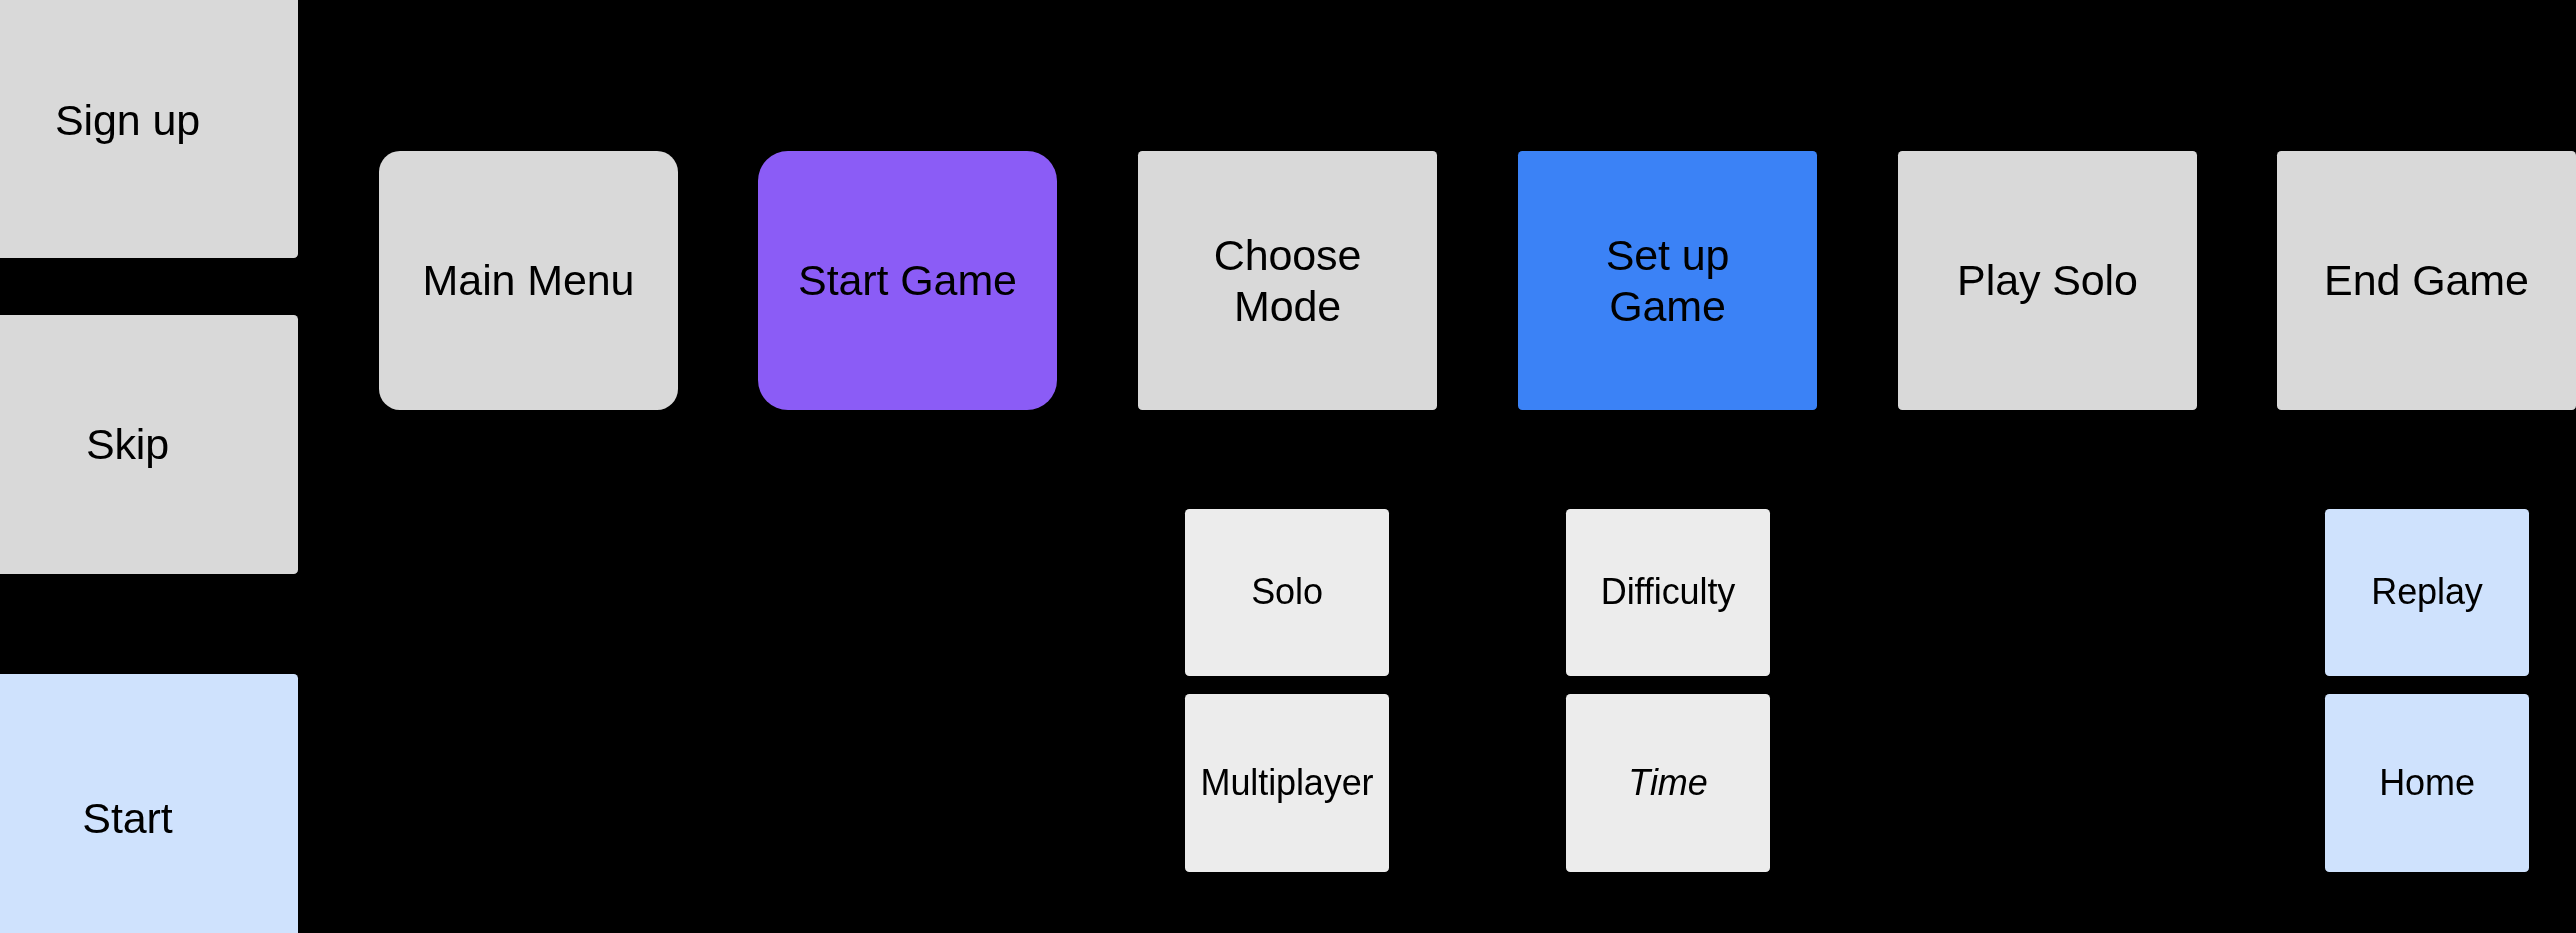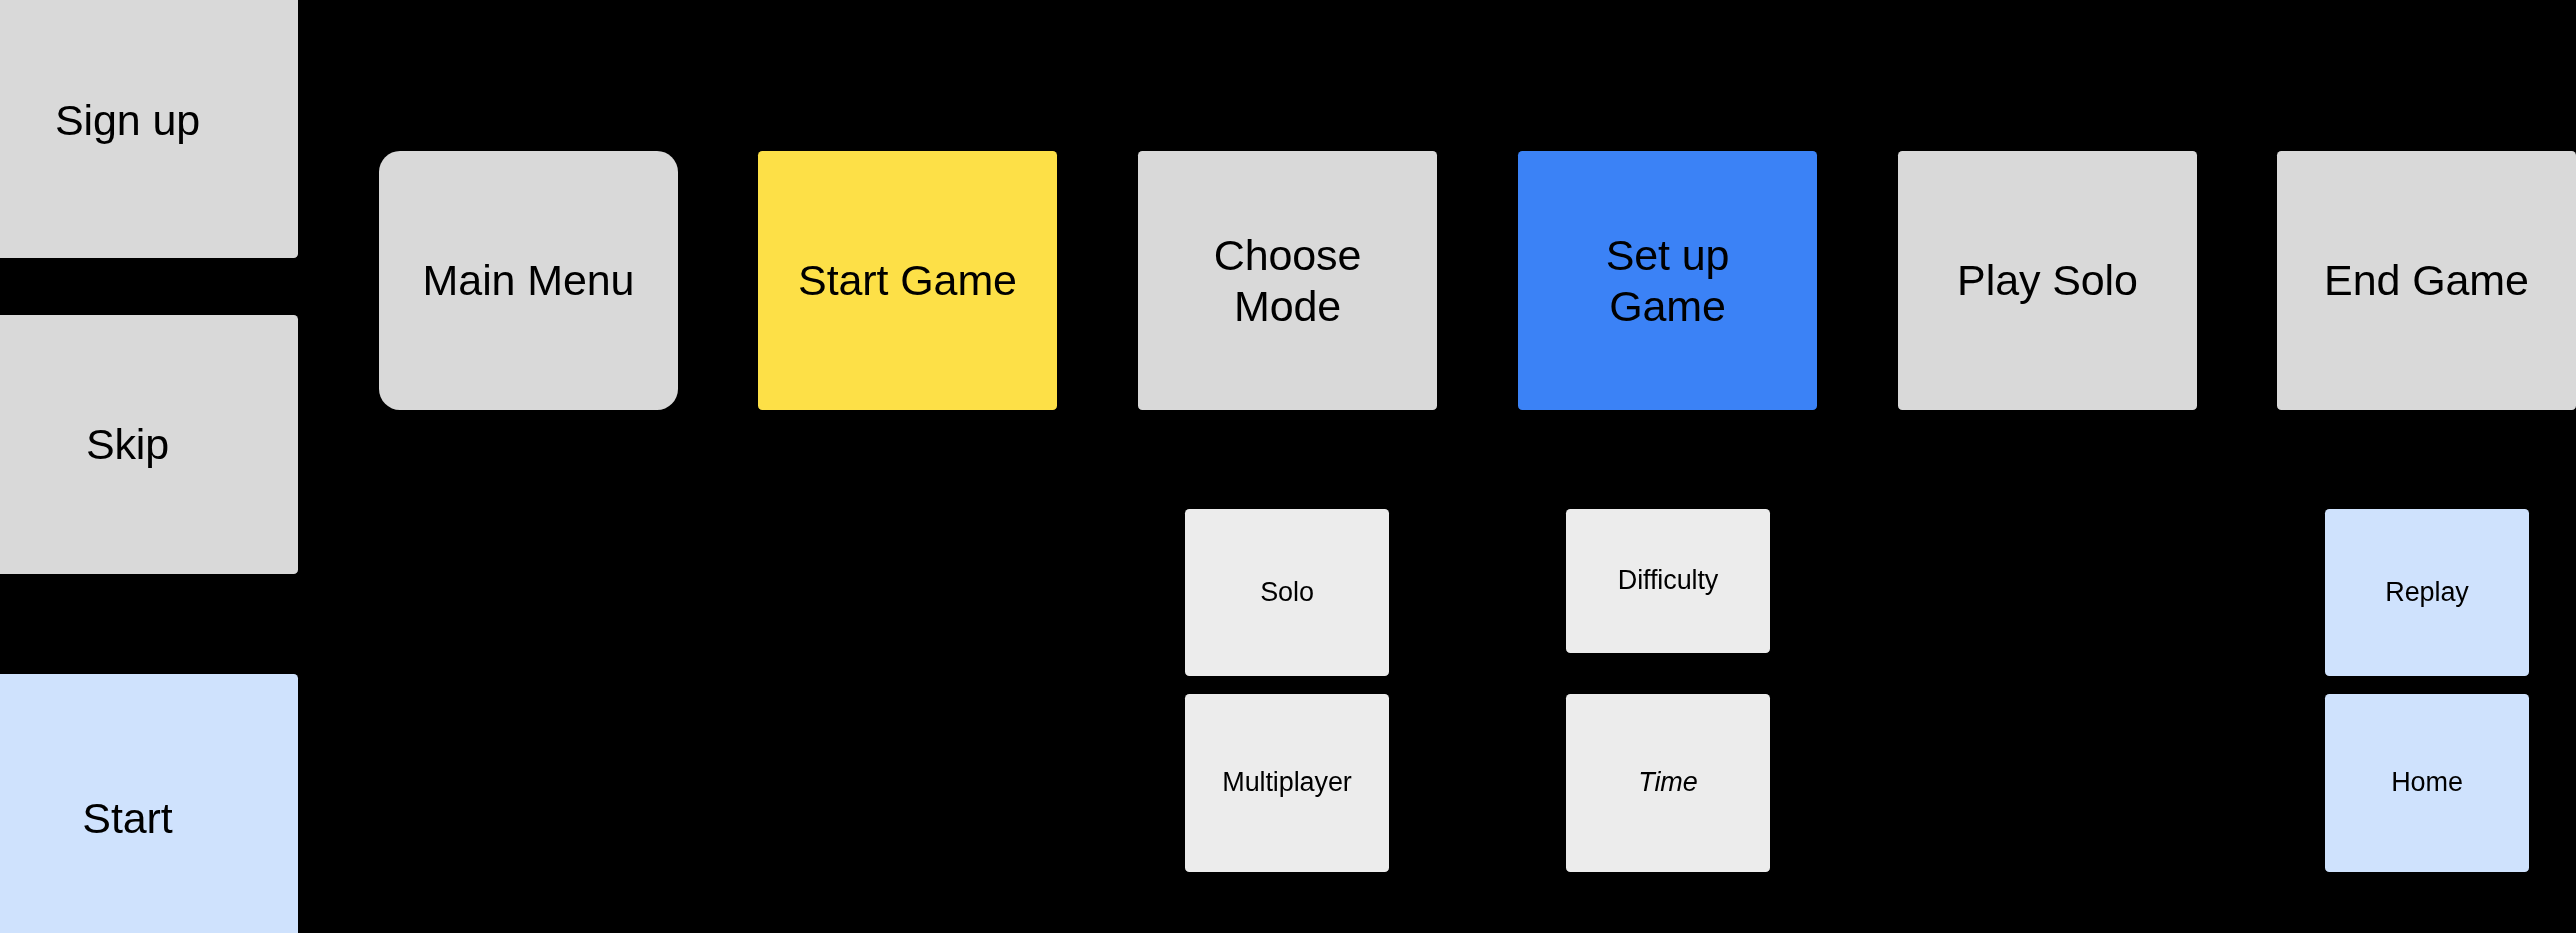--- a/index.html
+++ b/index.html
@@ -40,21 +40,21 @@
   }
 
   
   .v-gray   { background: #D9D9D9; }
   .v-light  { background: #ECECEC; }
   .v-blue   { background: #CFE2FD; }
 
   
   .primary  { font-size: 43px; }
   .entry    { font-size: 43px; }
-  .sub      { font-size: 27px; }
+  .sub      { font-size: 36px; }
 
   
   .clip-left  { border-top-left-radius: 0; border-bottom-left-radius: 0; }
   .clip-top   { border-top-left-radius: 0; border-top-right-radius: 0; }
   .clip-bottom{ border-bottom-left-radius: 0; border-bottom-right-radius: 0; }
 </style>
 </head>
 <body>
 
 <div id="canvas">
@@ -63,38 +63,38 @@
     </div>
     <div class="node v-gray entry clip-left" style="left: -43px; top: 315px; width: 341px; height: 259px; background: rgb(217, 217, 217);">
       <span class="node-label">Skip</span>
     </div>
     <div class="node v-blue entry clip-left clip-bottom" style="left: -43px; top: 674px; width: 341px; height: 288px; background: rgb(207, 226, 253);">
       <span class="node-label">Start</span>
     </div>
     <div class="node v-gray primary" style="left: 379px; top: 151px; width: 299px; height: 259px; background: rgb(217, 217, 217); border-radius: 21px;">
       <span class="node-label">Main Menu</span>
     </div>
-    <div class="node v-gray primary" style="left: 758px; top: 151px; width: 299px; height: 259px; background: #fde047;">
+    <div class="node v-gray primary" style="left: 758px; top: 151px; width: 299px; height: 259px; background: #8b5cf6; border-radius: 30px;">
       <span class="node-label">Start Game</span>
     </div>
     <div class="node v-gray primary" style="left: 1138px; top: 151px; width: 299px; height: 259px; background: rgb(217, 217, 217);">
       <span class="node-label">Choose
 Mode</span>
     </div>
     <div class="node v-light sub" style="left: 1185px; top: 509px; width: 204px; height: 167px; background: rgb(236, 236, 236);">
       <span class="node-label">Solo</span>
     </div>
     <div class="node v-light sub" style="left: 1185px; top: 694px; width: 204px; height: 178px; background: rgb(236, 236, 236);">
       <span class="node-label">Multiplayer</span>
     </div>
     <div class="node v-gray primary" style="left: 1518px; top: 151px; width: 299px; height: 259px; background: #3b82f6;">
       <span class="node-label">Set up
 Game</span>
     </div>
-    <div class="node v-light sub" style="left: 1566px; top: 509px; width: 204px; height: 144px; background: rgb(236, 236, 236); align-items: center;">
+    <div class="node v-light sub" style="left: 1566px; top: 509px; width: 204px; height: 167px; background: rgb(236, 236, 236); align-items: center;">
       <span class="node-label">Difficulty</span>
     </div>
     <div class="node v-light sub" style="left: 1566px; top: 694px; width: 204px; height: 178px; background: rgb(236, 236, 236); font-style: italic;">
       <span class="node-label">Time</span>
     </div>
     <div class="node v-gray primary" style="left: 1898px; top: 151px; width: 299px; height: 259px; background: rgb(217, 217, 217);">
       <span class="node-label">Play Solo</span>
     </div>
     <div class="node v-blue sub" style="left: 2325px; top: 509px; width: 204px; height: 167px; background: rgb(207, 226, 253);">
       <span class="node-label">Replay</span>

